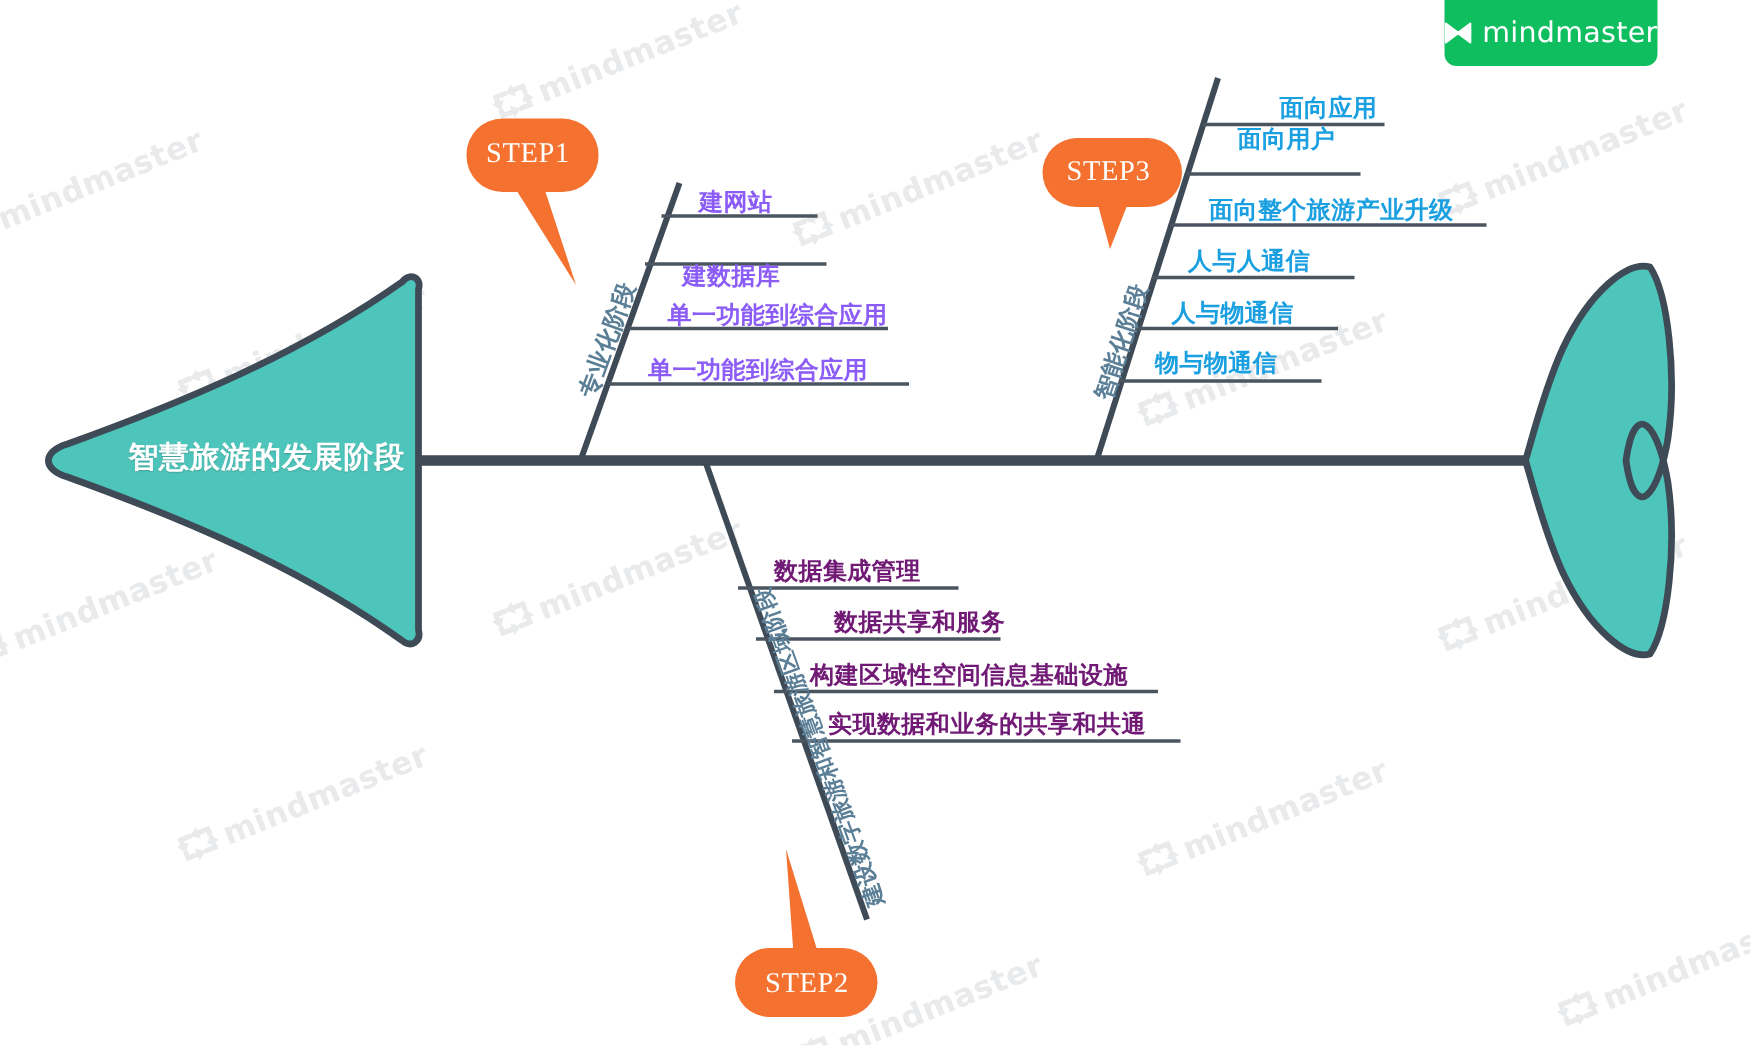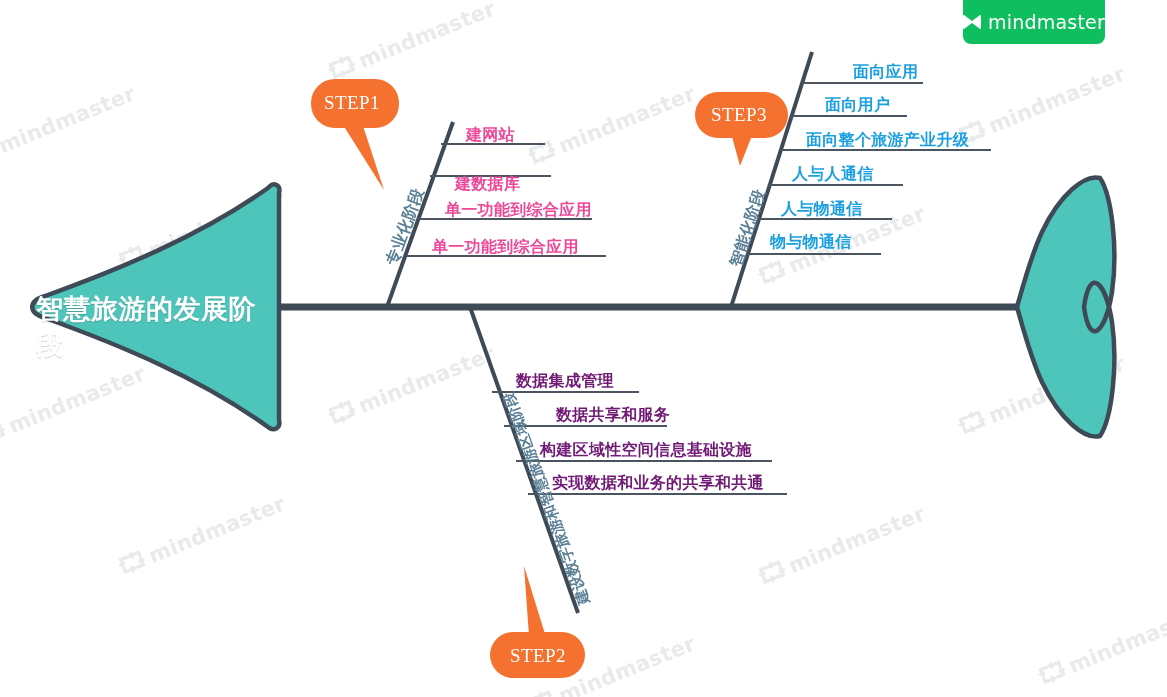--- a/index.html
+++ b/index.html
@@ -59,25 +59,25 @@
     color: #ffffff;
     font-family: "DejaVu Sans", sans-serif;
     font-size: 19px;
     letter-spacing: .2px;
   }
   .head-title {
     position: absolute;
     left: 36px;
     top: 291px;
     width: 234px;
-    text-align: left;
+    text-align: right;
     color: #ffffff;
     font-family: "DejaVu Sans", "Liberation Sans", sans-serif;
     font-weight: 700;
-    font-size: 27px;
+    font-size: 20px;
     letter-spacing: .5px;
     text-shadow: 0 1px 1px rgba(0,0,0,.18);
     pointer-events: none;
   }
   .step-label {
     position: absolute;
     color: #ffffff;
     font-family: "Liberation Serif", "DejaVu Serif", serif;
     font-size: 19px;
     letter-spacing: .4px;
@@ -94,21 +94,21 @@
     pointer-events: none;
   }
   .leaf-text {
     position: absolute;
     font-family: "DejaVu Sans", "Liberation Sans", sans-serif;
     font-weight: 700;
     font-size: 16px;
     white-space: nowrap;
     letter-spacing: .3px;
   }
-  .leaf-purple { color: #ec4899; }
+  .leaf-purple { color: #8b5cf6; }
   .leaf-orange { color: #701a75; }
   .leaf-blue   { color: #1a9fe0; }
 </style>
 </head>
 <body>
 
 <div id="stage">
 
   <div id="watermark-layer">
       <div class="wm" style="left: -30px; top: 140px;"><span class="wm-mark">⮔</span><span>mindmaster</span></div>
@@ -194,21 +194,21 @@
   <div class="leaf-text leaf-purple" style="left:455px; top:174px;">建数据库</div>
   <div class="leaf-text leaf-purple" style="left:445px; top:200px;">单一功能到综合应用</div>
   <div class="leaf-text leaf-purple" style="left:432px; top:237px;">单一功能到综合应用</div>
 
   <div class="leaf-text leaf-orange" style="left:516px; top:371px;">数据集成管理</div>
   <div class="leaf-text leaf-orange" style="left:556px; top:405px;">数据共享和服务</div>
   <div class="leaf-text leaf-orange" style="left:540px; top:440px;">构建区域性空间信息基础设施</div>
   <div class="leaf-text leaf-orange" style="left:552px; top:473px;">实现数据和业务的共享和共通</div>
 
   <div class="leaf-text leaf-blue" style="left:838px; top:62px;margin-left:15px;">面向应用</div>
-  <div class="leaf-text leaf-blue" style="left:825px; top:95px;">面向用户</div>
+  <div class="leaf-text leaf-blue" style="left:825px; top:83px;">面向用户</div>
   <div class="leaf-text leaf-blue" style="left:806px; top:130px;">面向整个旅游产业升级</div>
   <div class="leaf-text leaf-blue" style="left:792px; top:164px;">人与人通信</div>
   <div class="leaf-text leaf-blue" style="left:781px; top:199px;">人与物通信</div>
   <div class="leaf-text leaf-blue" style="left:770px; top:232px;">物与物通信</div>
 
   <div id="logo-badge">
     <svg width="22" height="18" viewBox="0 0 22 18">
       <path d="M1 1.5 L1 16.5 L10 9 Z M21 1.5 L21 16.5 L12 9 Z M1 1.5 L21 16.5 M21 1.5 L1 16.5" fill="#ffffff" stroke="#ffffff" stroke-width="2" stroke-linejoin="round"></path>
     </svg>
     <span class="logo-text">mindmaster</span>

